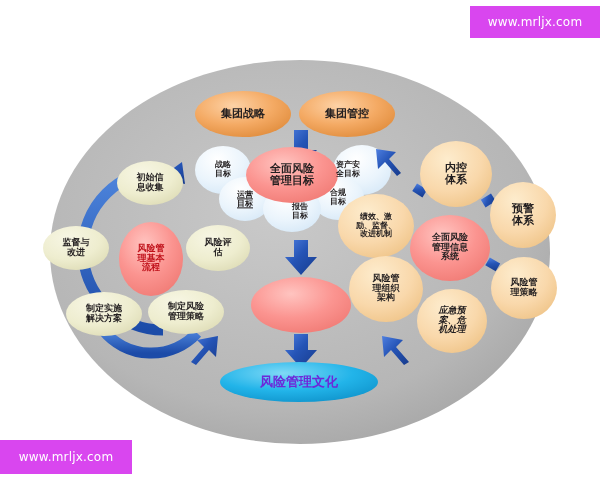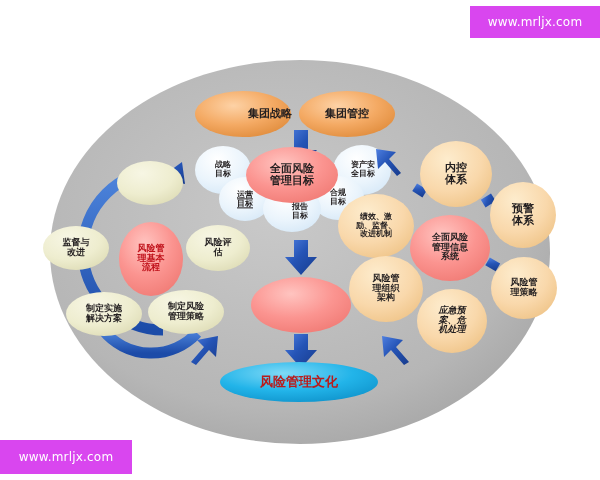--- a/index.html
+++ b/index.html
@@ -26,21 +26,21 @@
     white-space:pre-line;
     display:flex;align-items:center;justify-content:center;
     transform:translate(-50%,-50%);
     pointer-events:none;
   }
   .lbl.sm{font-size:9px;}
   .lbl.xs{font-size:8px;}
   .lbl.md{font-size:11px;}
   .lbl.lg{font-size:13px;}
   .lbl.red{color:#c0111a;}
-  .lbl.navy{color:#b91c1c;}
+  .lbl.navy{color:#6d28d9;}
   .lbl.dark{color:#231f20;}
 </style>
 </head>
 <body>
 
 <div id="stage">
 
   <svg id="diagram" viewBox="0 0 600 480">
     <defs>
       <radialGradient id="gBack" cx="45%" cy="40%" r="72%">
@@ -159,39 +159,41 @@
       <path d="M294 334 h14 v16 h9 l-16 18 l-16 -18 h9 z" fill="url(#gArrow)"></path>
     </g>
 
     <ellipse cx="299" cy="382" rx="79" ry="20" fill="url(#gCyan)"></ellipse>
 
     <g>
       <path d="M196 365 l13 -15 l7 7 l2 -21 l-21 4 l7 7 l-13 15 z" fill="url(#gArrow)"></path>
     </g>
   </svg>
 
-  <div class="lbl md dark" style="left:243px;top:114px;width:96px;margin-left:27px;">集团战略</div>
+  <div class="lbl md dark" style="left:243px;top:114px;width:96px;">集团战略</div>
   <div class="lbl md dark" style="left:347px;top:114px;width:96px;">集团管控</div>
 
   <div class="lbl md dark" style="left:292px;top:175px;width:88px;">全面风险
 管理目标</div>
   <div class="lbl xs dark" style="left:223px;top:170px;width:46px;">战略
 目标</div>
   <div class="lbl xs dark" style="left:245px;top:200px;width:44px;text-decoration:underline;">运营
 目标</div>
   <div class="lbl xs dark" style="left:300px;top:212px;width:44px;">报告
 目标</div>
   <div class="lbl xs dark" style="left:338px;top:198px;width:44px;">合规
 目标</div>
-  <div class="lbl xs dark" style="left:363px;top:170px;width:50px;">资产安
+  <div class="lbl xs dark" style="left:348px;top:170px;width:50px;">资产安
 全目标</div>
 
   <div class="lbl sm red" style="left:151px;top:259px;width:56px;">风险管
 理基本
 流程</div>
+  <div class="lbl sm dark" style="left:150px;top:183px;width:60px;">初始信
+息收集</div>
   <div class="lbl sm dark" style="left:76px;top:248px;width:58px;">监督与
 改进</div>
   <div class="lbl sm dark" style="left:218px;top:248px;width:56px;">风险评
 估</div>
   <div class="lbl sm dark" style="left:104px;top:314px;width:72px;">制定实施
 解决方案</div>
   <div class="lbl sm dark" style="left:186px;top:312px;width:72px;">制定风险
 管理策略</div>
 
   <div class="lbl md dark" style="left:456px;top:174px;width:62px;">内控

